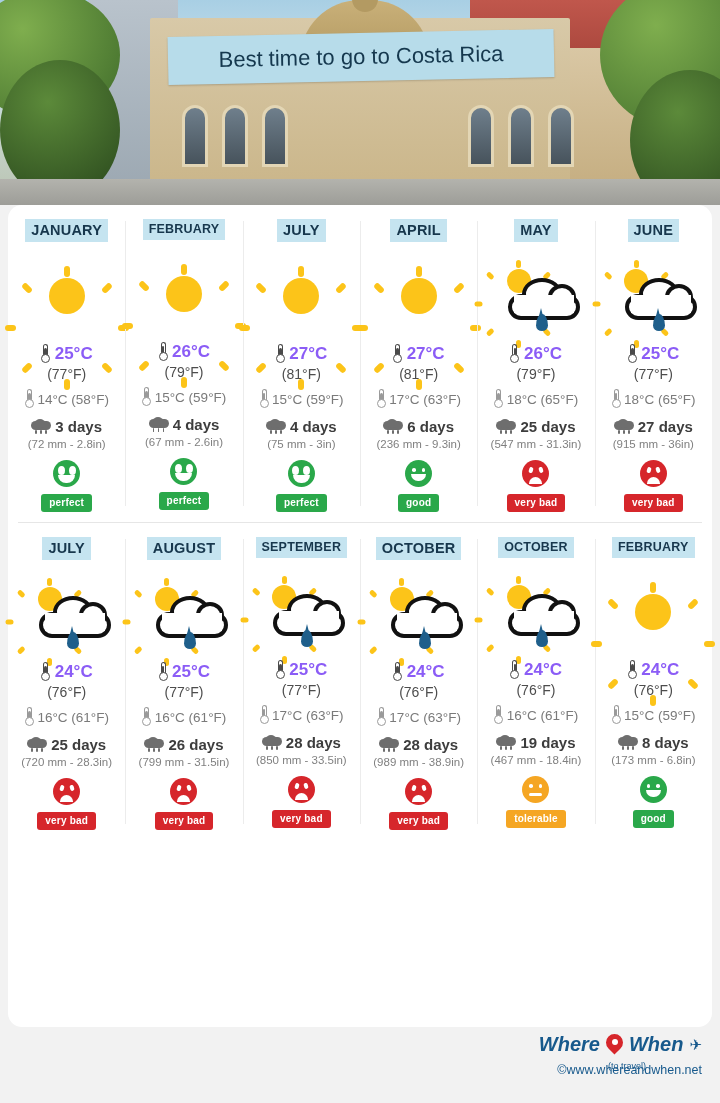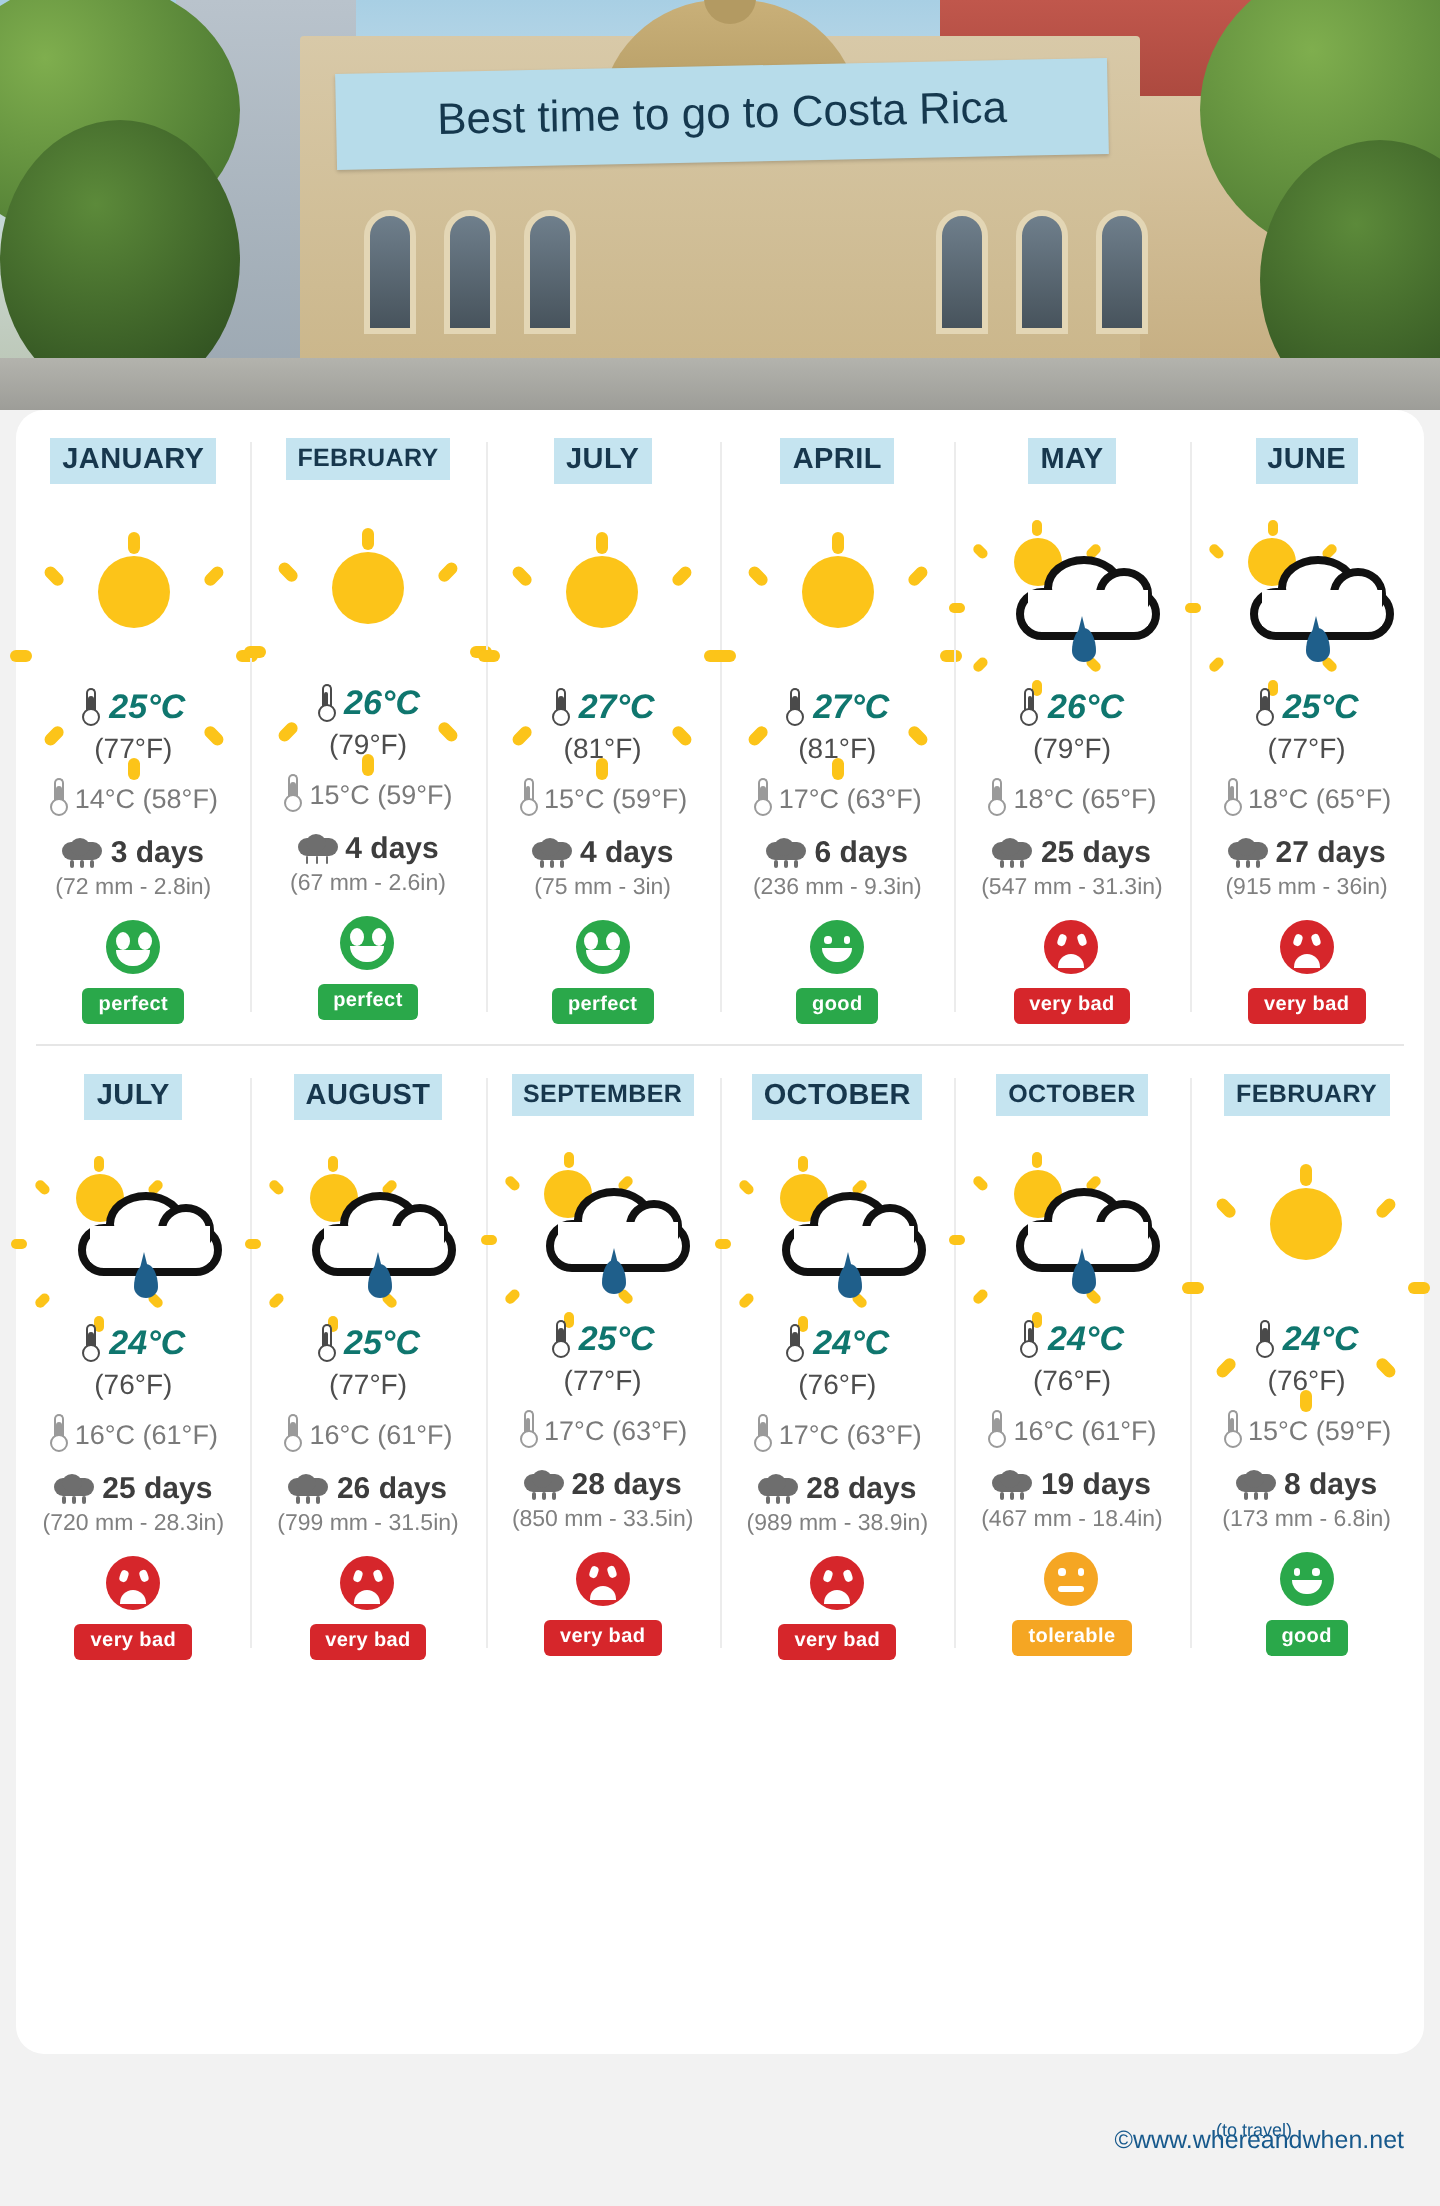--- a/index.html
+++ b/index.html
@@ -130,21 +130,21 @@
     margin-bottom: 8px;
   }
   .month-name.small { font-size: 12.5px; }
 
   .wx { height: 92px; display: flex; align-items: center; justify-content: center; width: 100%; position: relative; }
 
   .temp-line {
     display: flex; align-items: center; justify-content: center; gap: 4px;
     margin-top: 2px;
   }
-  .temp-hi { font-size: 17px; font-weight: bold; color: #0f766e; font-style: italic; }
+  .temp-hi { font-size: 17px; font-weight: bold; color: #8b5cf6; }
   .temp-hi-f { font-size: 14px; color: #4d4d4d; margin-top: 2px; }
   .temp-lo-line {
     display: flex; align-items: center; justify-content: center; gap: 3px;
     margin-top: 7px;
   }
   .temp-lo { font-size: 13.5px; color: #7a7a7a; }
   .rain-line {
     display: flex; align-items: center; justify-content: center; gap: 4px;
     margin-top: 9px;
   }
@@ -1018,19 +1018,28 @@
               <span class="eye r"></span>
               <span class="mouth"></span>
             </div>
             <div class="badge good">good</div>
           </div>
         </div>
       </div>
   </div>
 
   <div class="footer">
+    <div class="brand">
+      <span class="brand-text">Where</span>
+      <span class="pin">
+          <span class="head"></span>
+          <span class="dot"></span>
+        </span>
+      <span class="brand-text">When</span>
+      <span class="plane">✈</span>
+    </div>
     <div style="position:absolute; right:74px; top:28px;">
       <span class="brand-sub">(to travel)</span>
     </div>
     <div class="site">©www.whereandwhen.net</div>
   </div>
 
 </div>
 
 </body></html>

